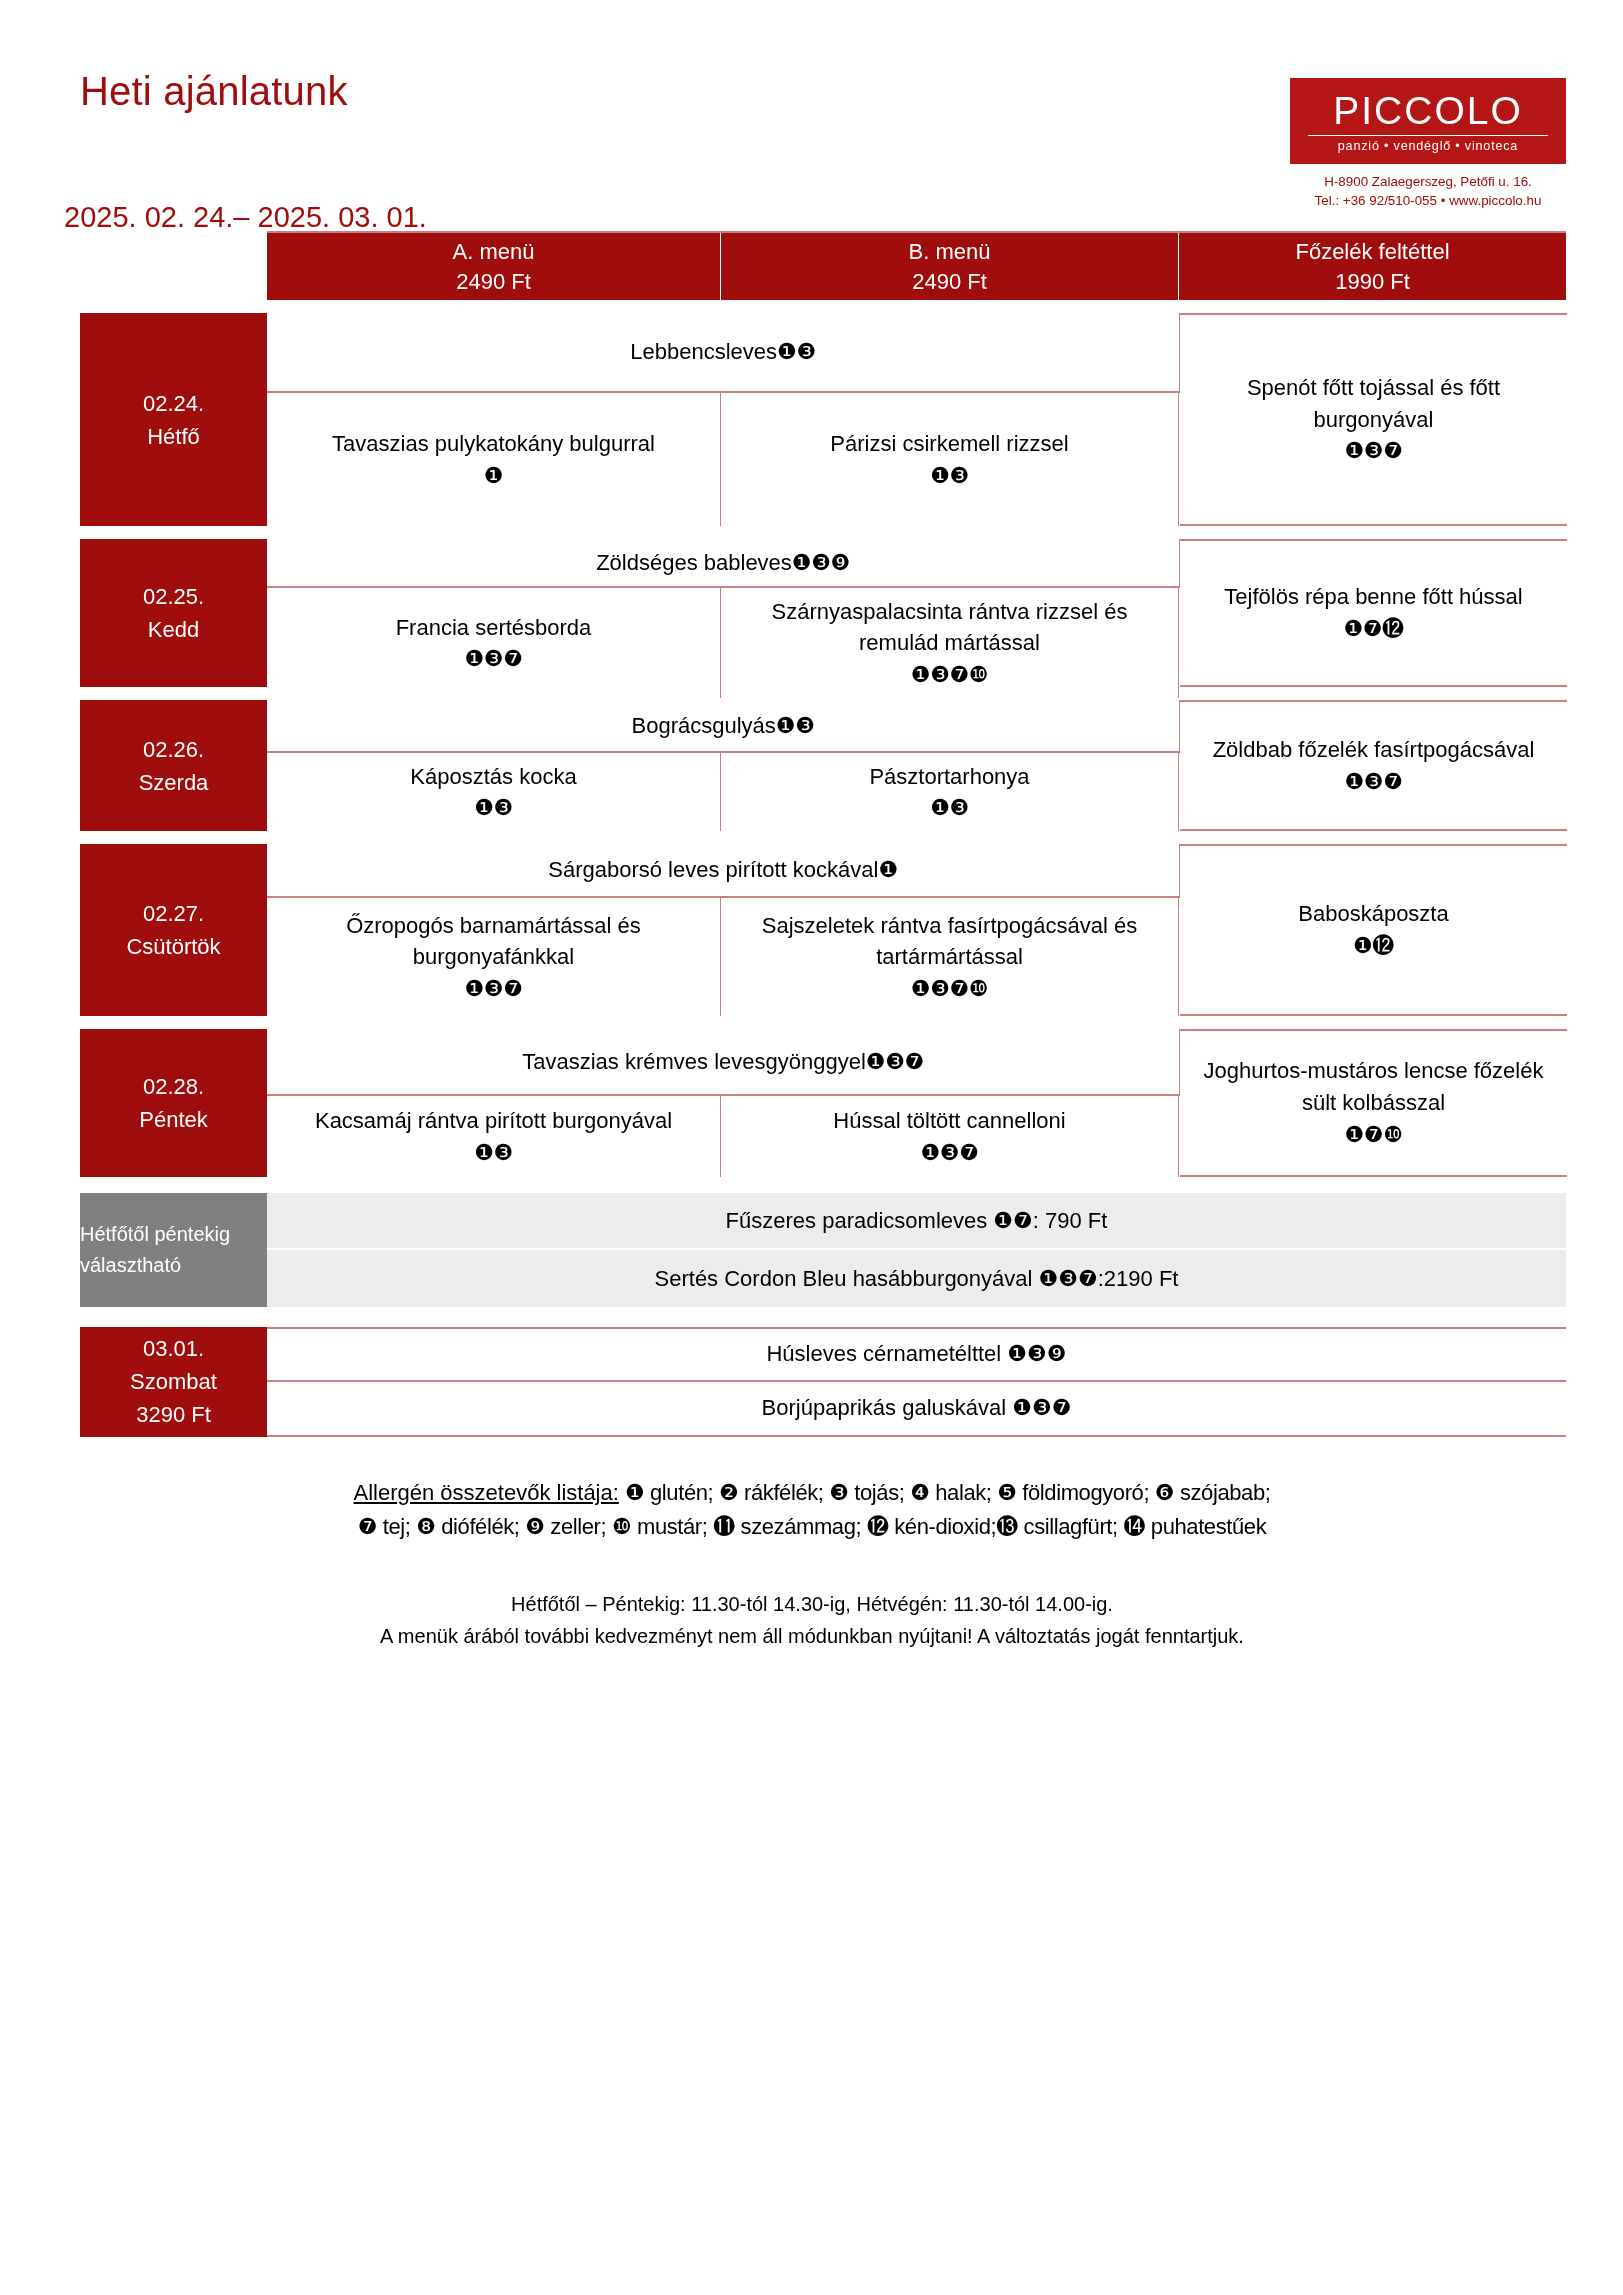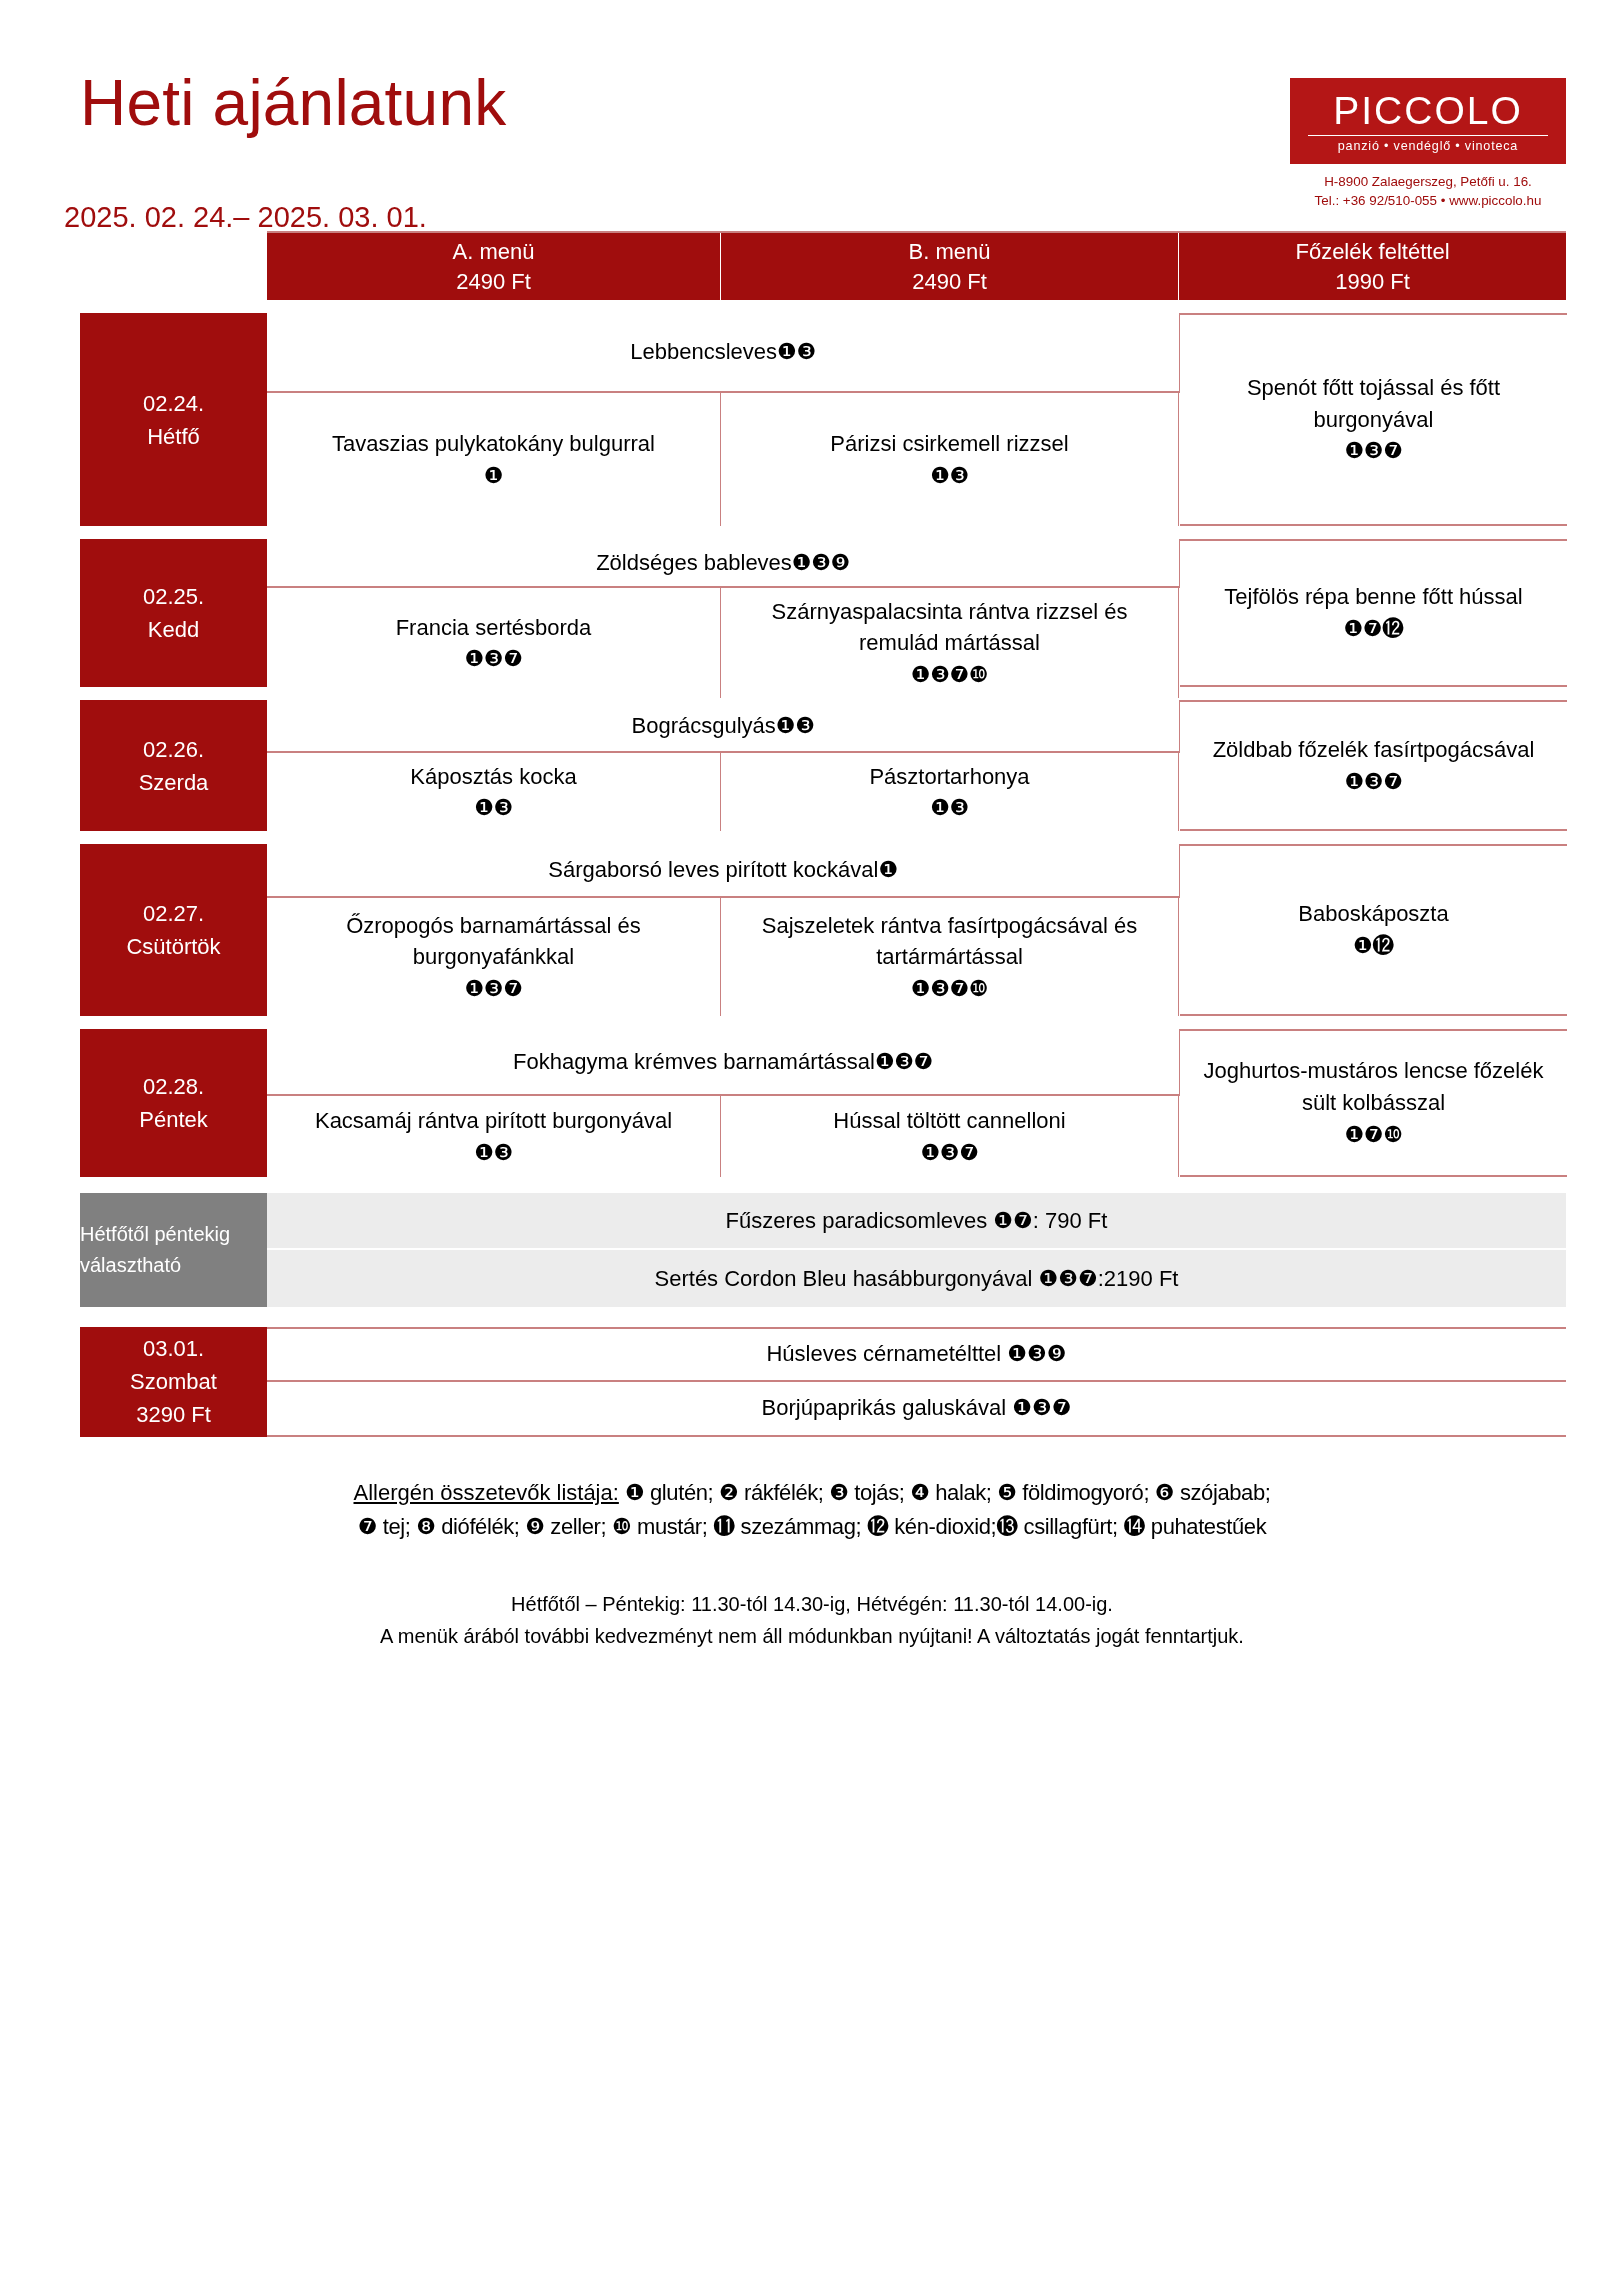--- a/index.html
+++ b/index.html
@@ -26,21 +26,21 @@
 
   
   .header {
     position: relative;
     height: 231px;
   }
   .title {
     position: absolute;
     left: 80px;
     top: 70px;
-    font-size: 64px;
+    font-size: 40px;
     line-height: 1.05;
     color: #A00D0D;
     font-weight: 400;
     letter-spacing: 0.2px;
     white-space: nowrap;
   }
   .daterange {
     position: absolute;
     left: 64px;
     top: 201px;
@@ -415,21 +415,21 @@
     </div>
 
     <div class="dayblock" style="height:148px">
       <div class="daycell">
         <span>02.28.</span>
         <span>Péntek</span>
       </div>
       <div class="daymain nolines">
         <div class="soup-row" style="height:67px">
           <div class="soup-cell">
-            <span>Fokhagyma krémves barnamártással</span>
+            <span>Tavaszias krémves levesgyönggyel</span>
             <span class="alg">❶❸❼</span>
           </div>
         </div>
         <div class="main-row">
           <div class="main-a">
             <span>Kacsamáj rántva pirított burgonyával</span>
             <span class="alg">❶❸</span>
           </div>
           <div class="main-b">
             <span>Hússal töltött cannelloni</span>

